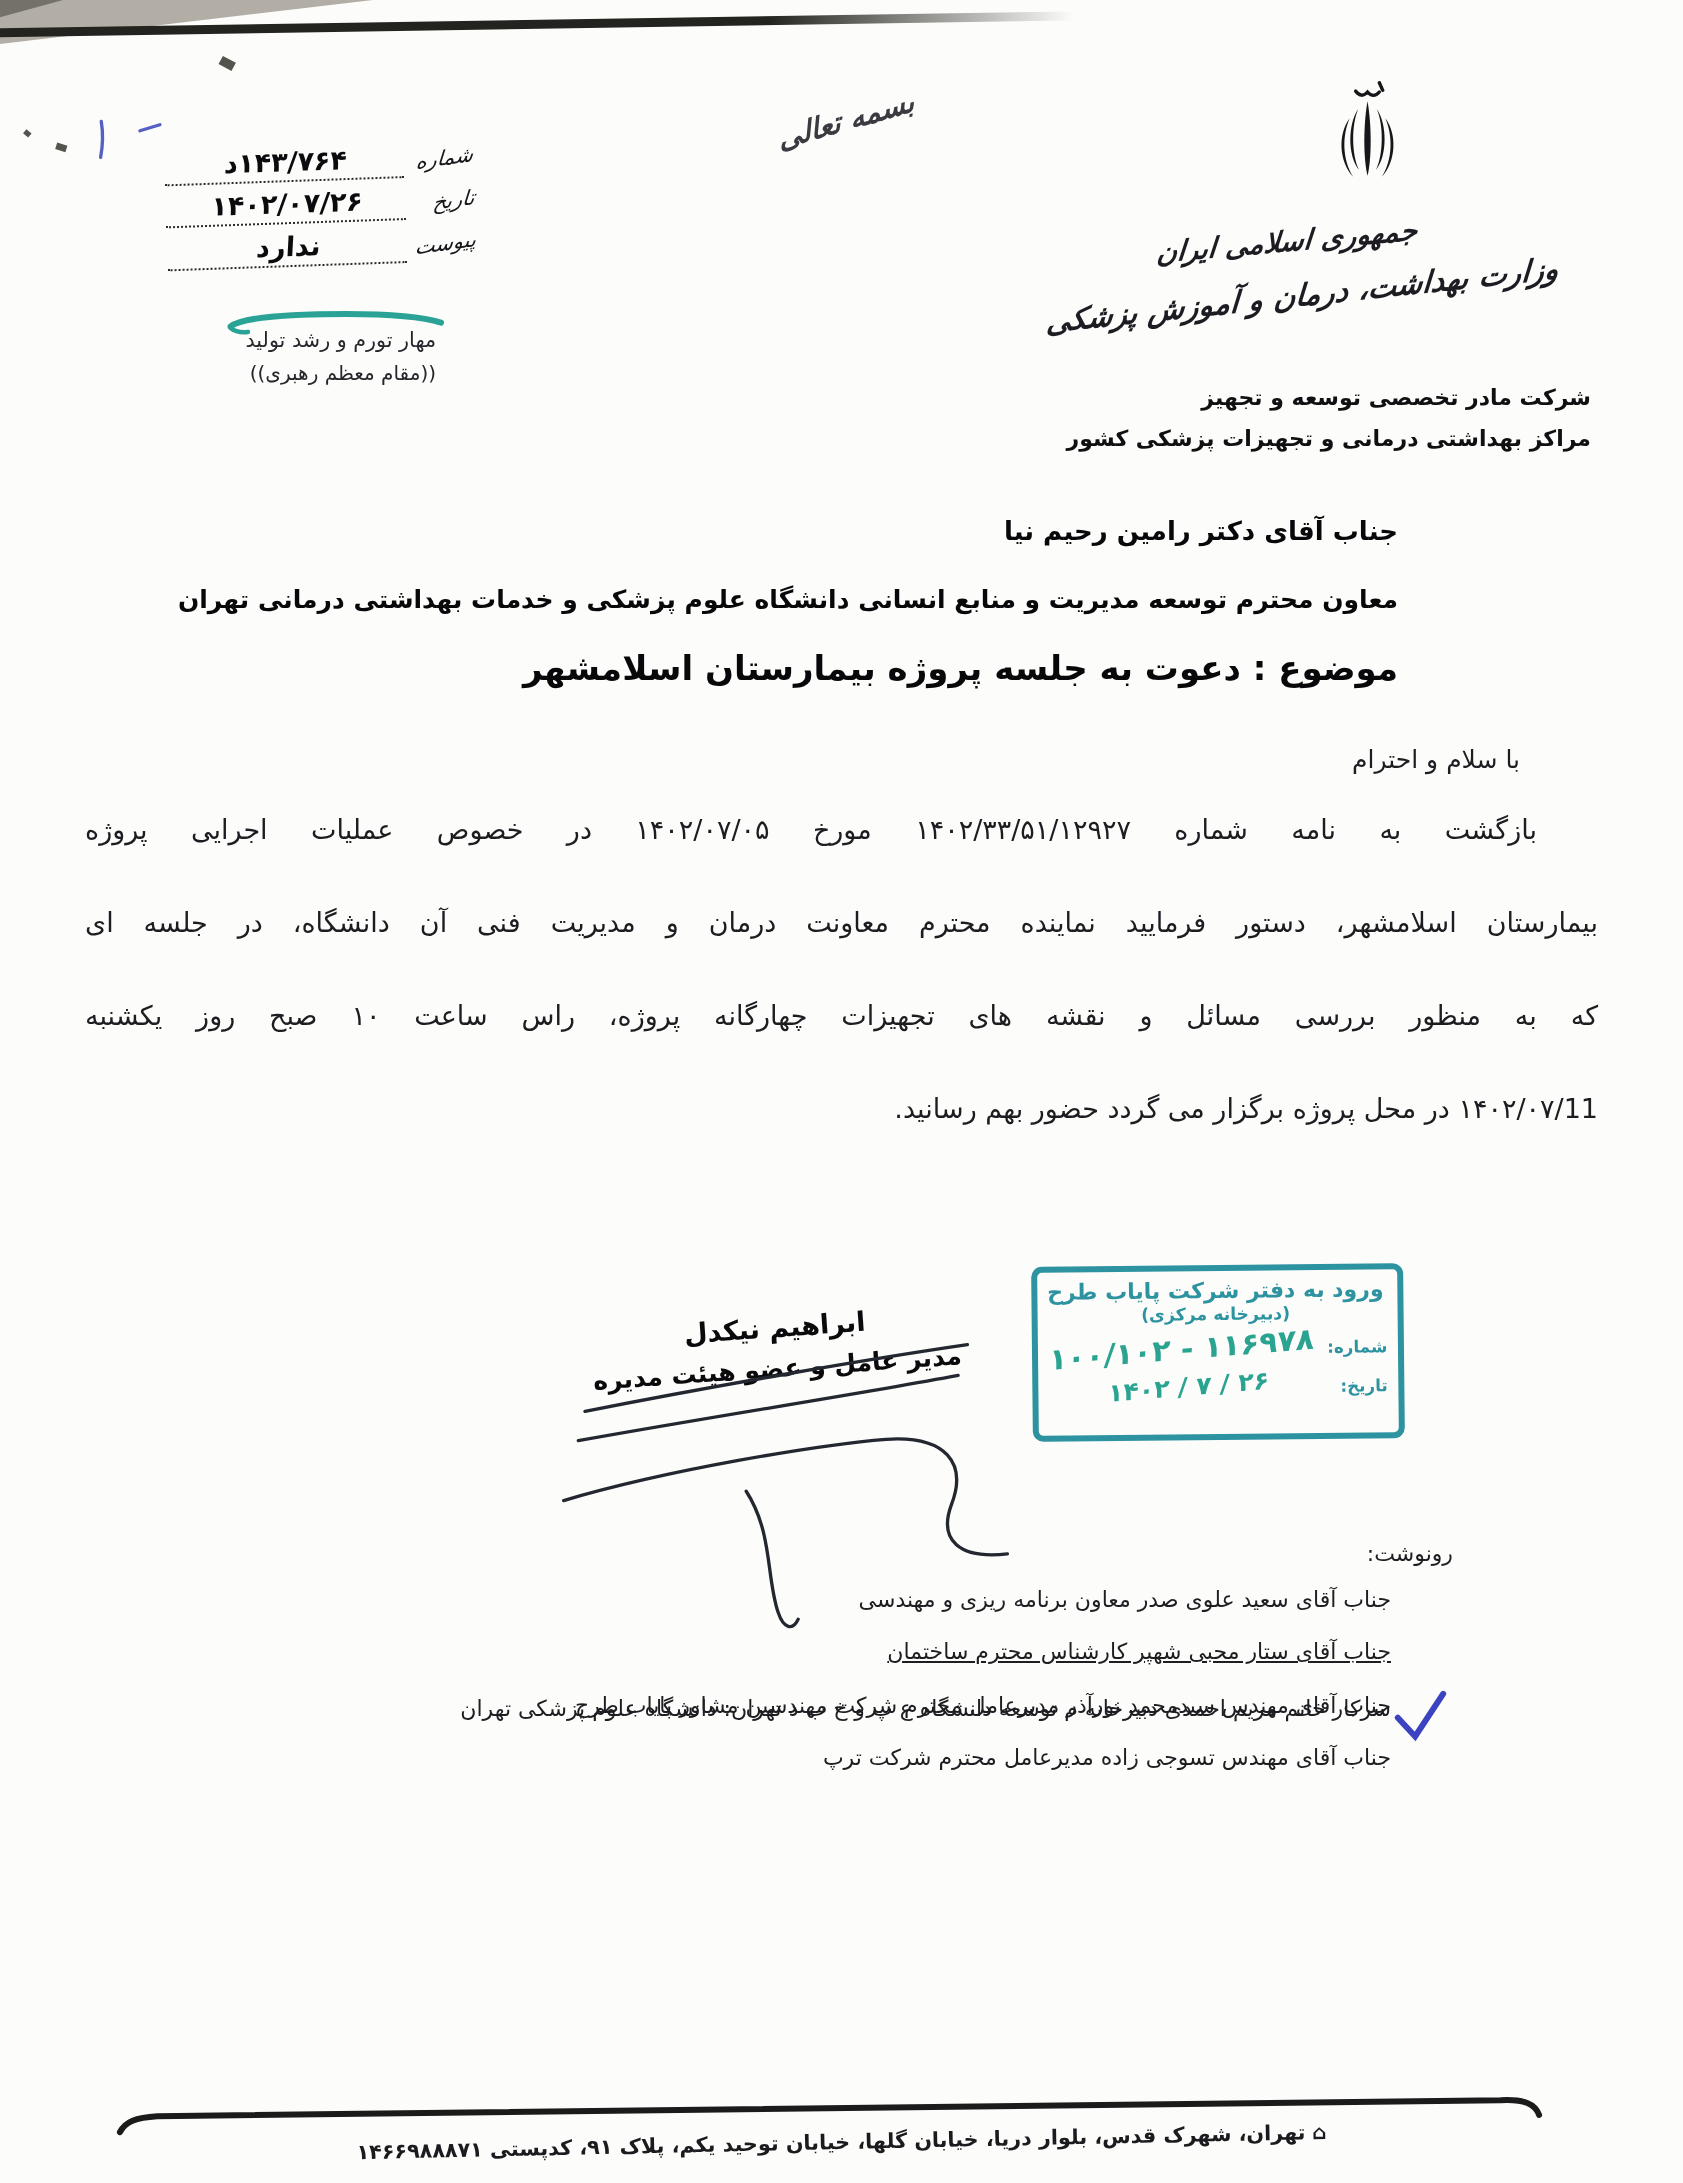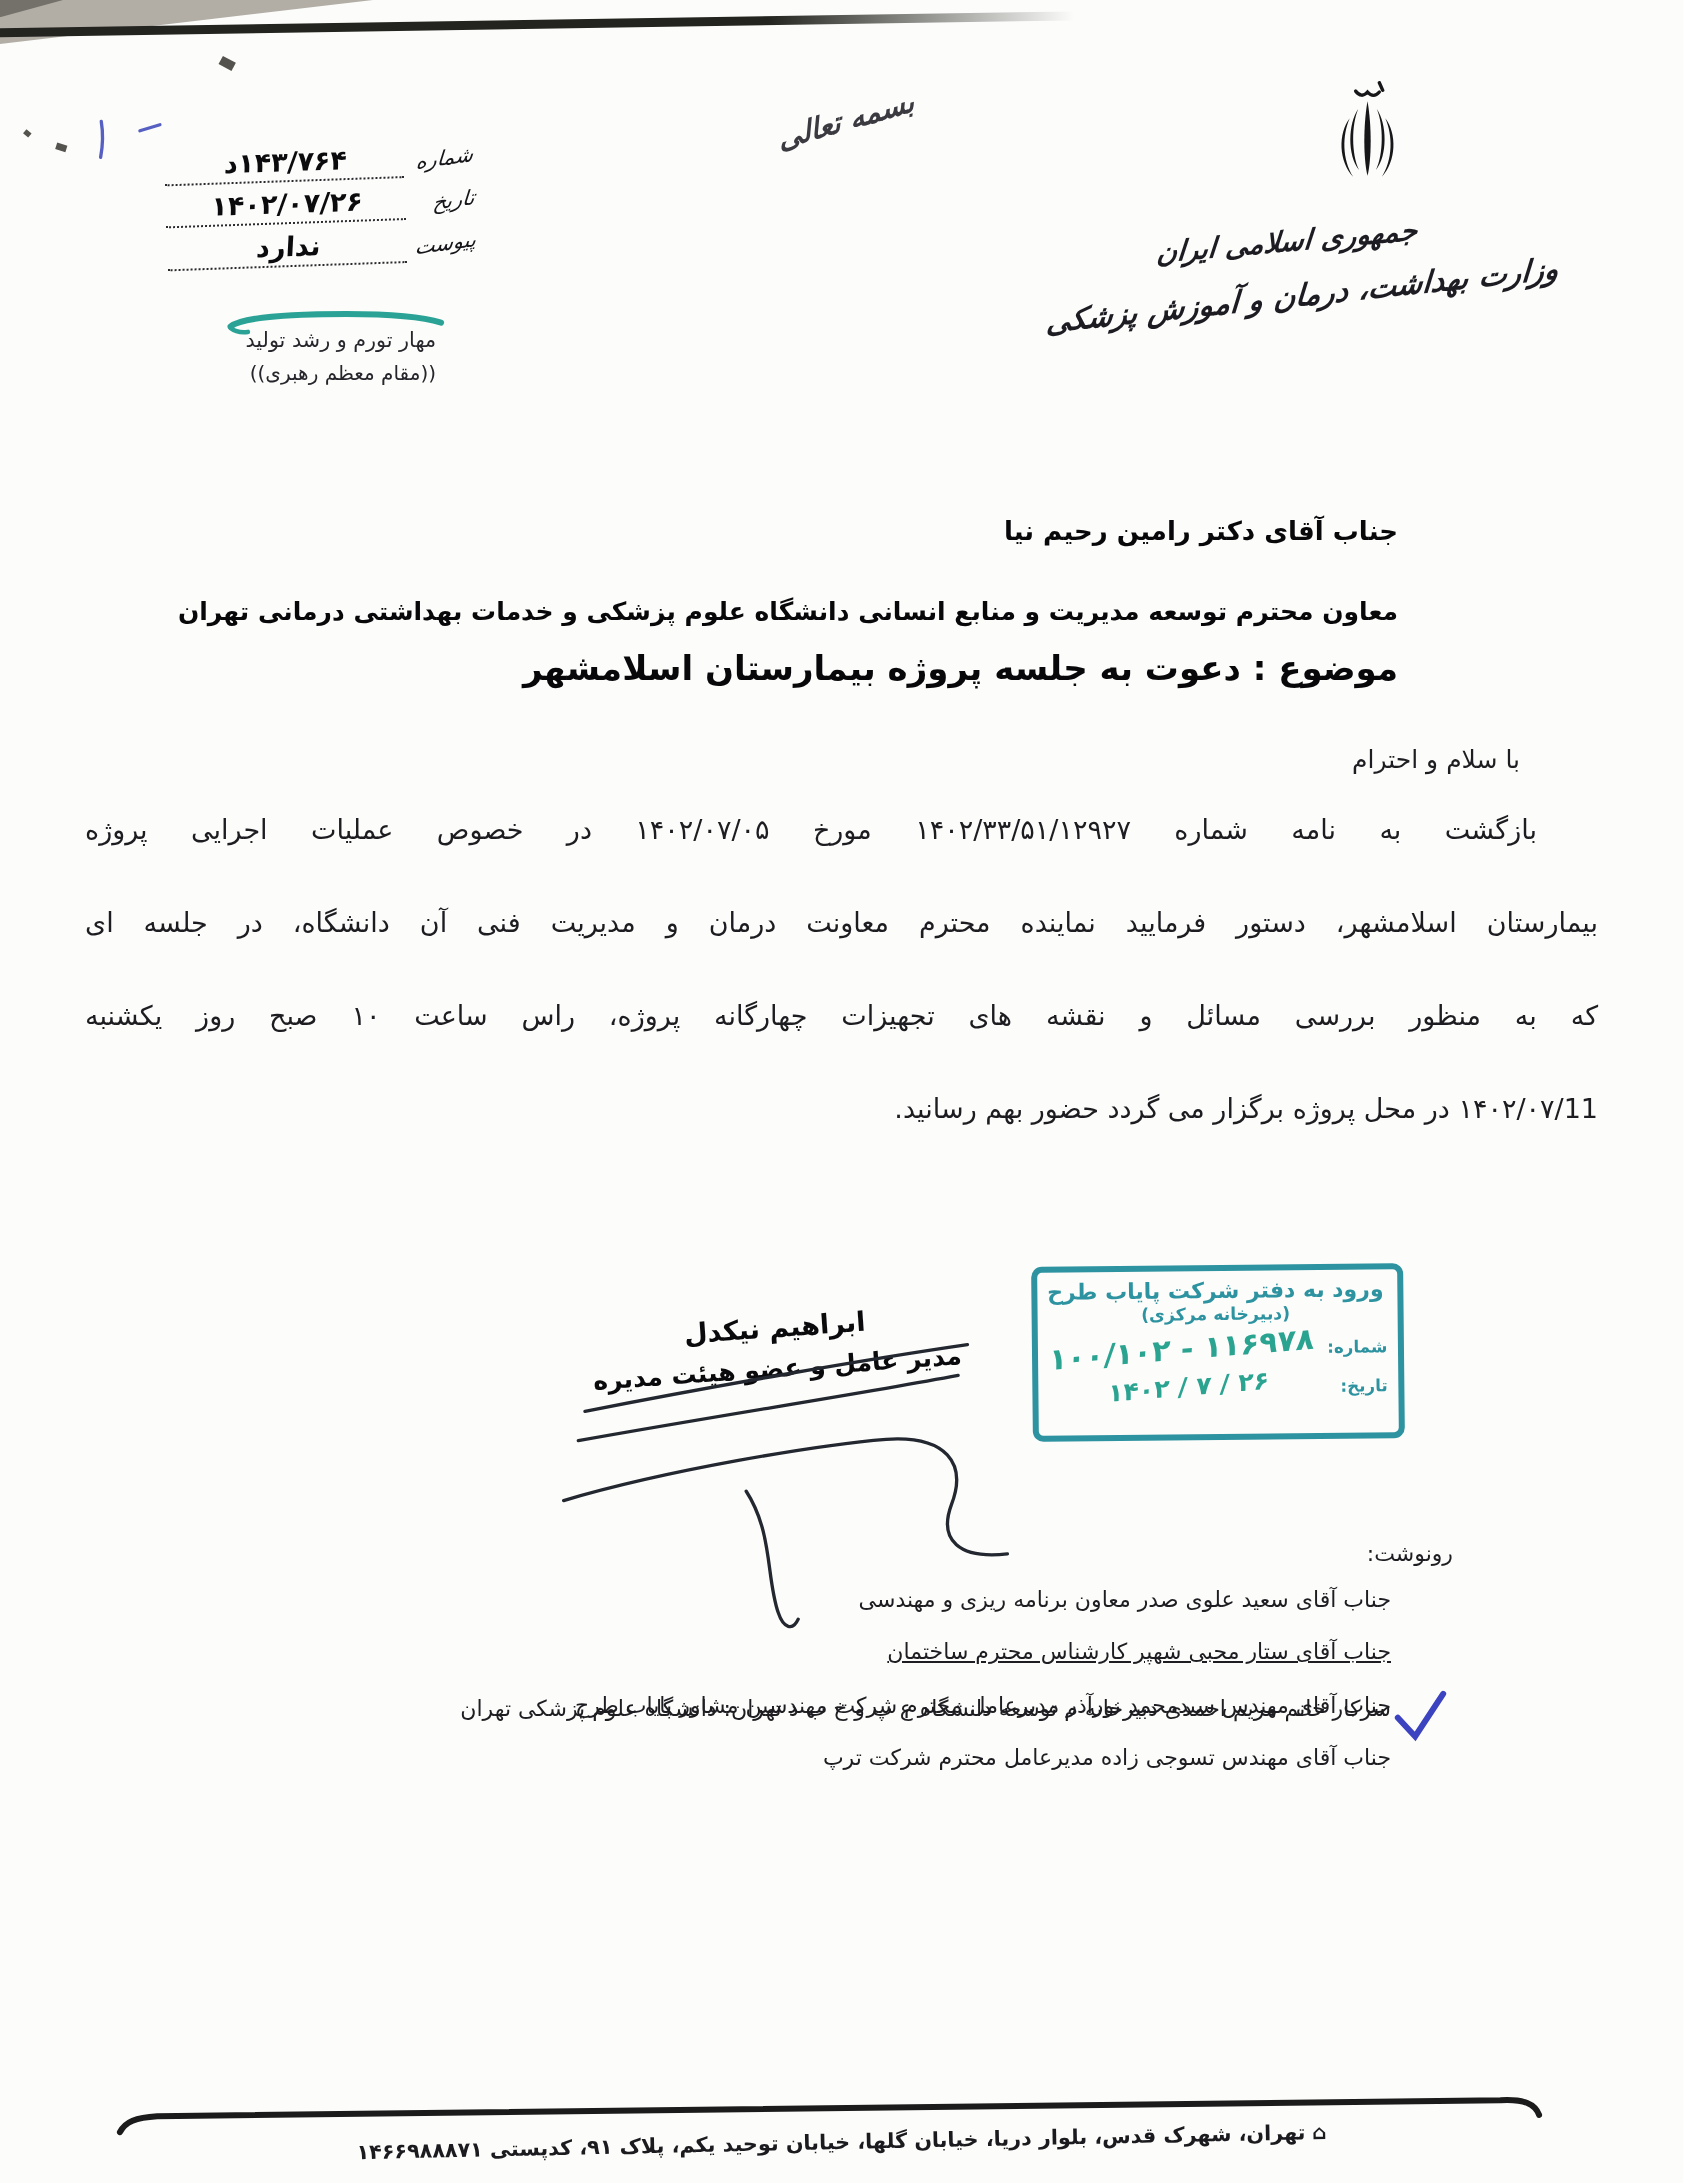--- a/index.html
+++ b/index.html
@@ -75,21 +75,21 @@
   .ministry-l2{
     font-size:30px;font-style:italic;font-weight:700;margin-top:18.7px;
     transform:rotate(-6deg) skewX(-10deg);white-space:nowrap;
   }
   .company{position:absolute;right:92px;top:377px;direction:rtl;text-align:right;color:#101013;}
   .company div{font-size:22px;font-weight:700;line-height:41px;white-space:nowrap;}
 
   
   .recipient{position:absolute;right:285px;direction:rtl;text-align:right;color:#08080b;white-space:nowrap;}
   .rec1{top:516px;font-size:26px;font-weight:800;}
-  .rec2{top:585px;font-size:25px;font-weight:800;margin-top:12px;}
+  .rec2{top:585px;font-size:25px;font-weight:800;}
   .rec3{top:648px;font-size:34px;font-weight:800;}
 
   
   .salutation{
     position:absolute;right:163px;top:745px;
     direction:rtl;font-size:25px;color:#1d1d22;white-space:nowrap;
   }
   .body{
     position:absolute;left:85px;top:806px;width:1513px;
     direction:rtl;font-size:27px;color:#1c1c21;
@@ -172,20 +172,24 @@
         <path d="M64 2 l4 9"></path>
       </g>
     </svg>
   </div>
 
   <div class="ministry">
     <div class="ministry-l1">جمهوری اسلامی ایران</div>
     <div class="ministry-l2">وزارت بهداشت، درمان و آموزش پزشکی</div>
   </div>
 
+  <div class="company">
+    <div>شرکت مادر تخصصی توسعه و تجهیز</div>
+    <div>مراکز بهداشتی درمانی و تجهیزات پزشکی کشور</div>
+  </div>
 
   <div class="meta">
     <div class="meta-row">
       <div class="meta-label">شماره</div>
       <div class="meta-value">۱۴۳/۷۶۴د</div>
     </div>
     <div class="meta-row">
       <div class="meta-label">تاریخ</div>
       <div class="meta-value">۱۴۰۲/۰۷/۲۶</div>
     </div>

